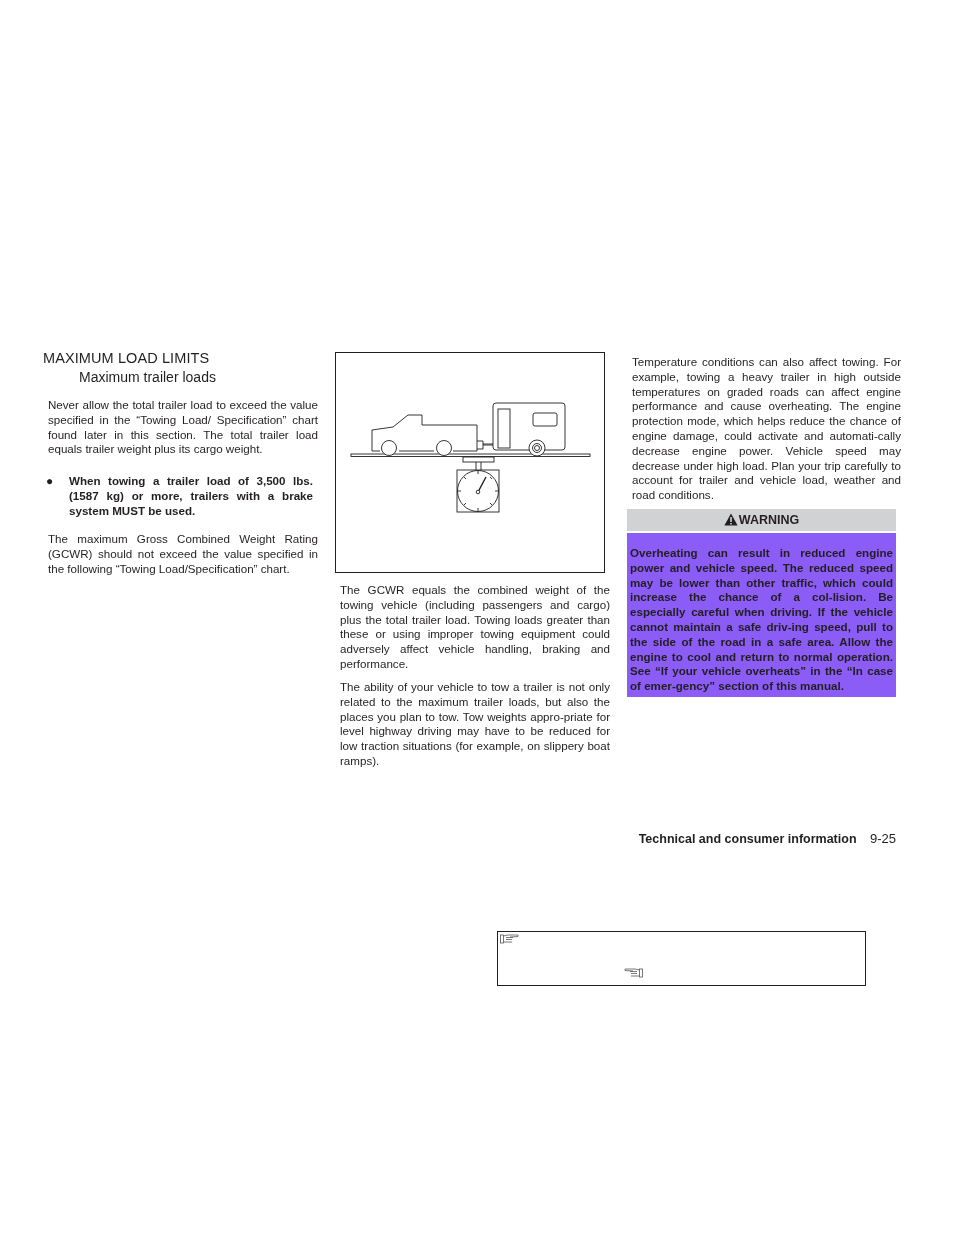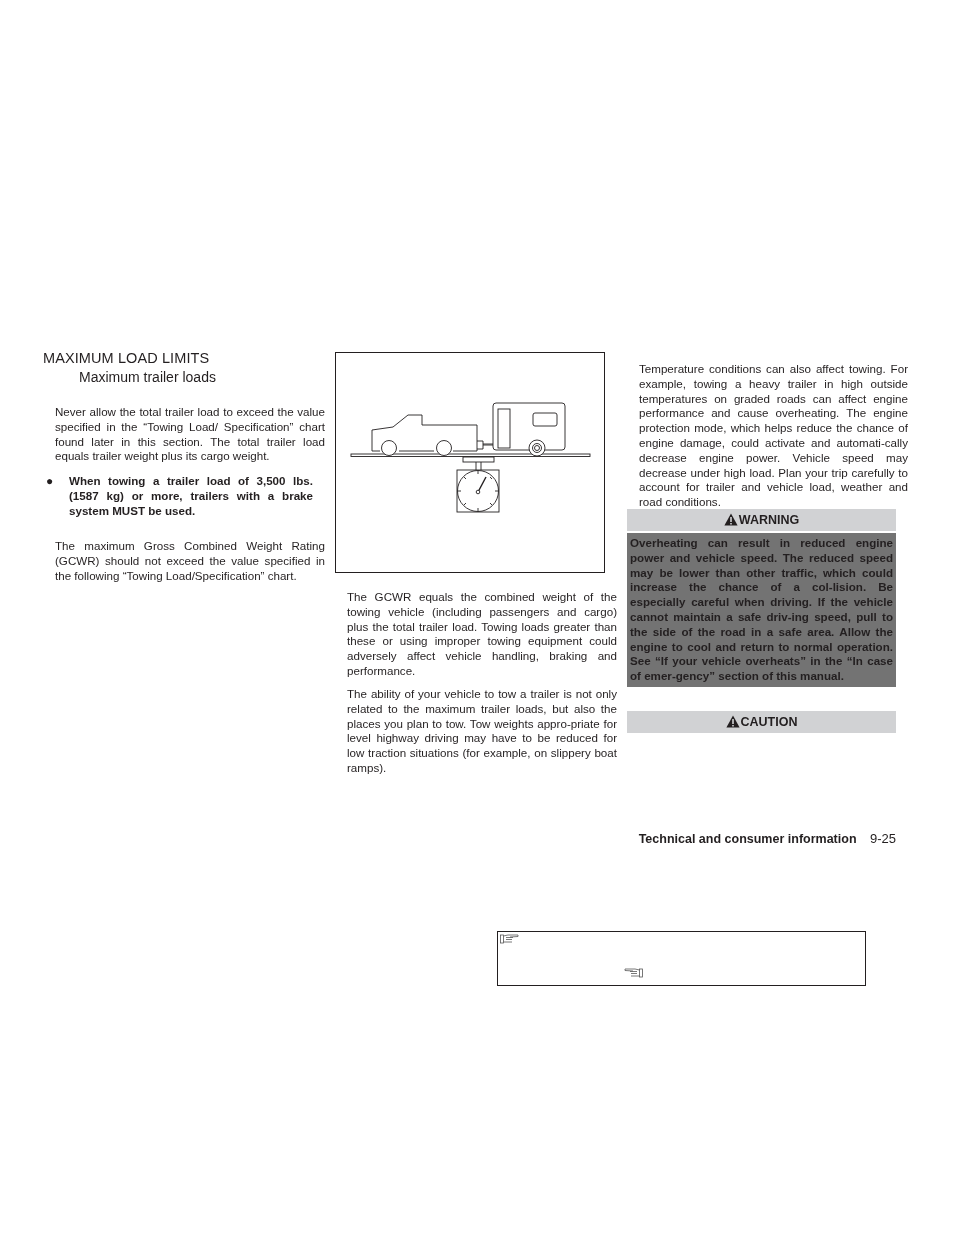--- a/index.html
+++ b/index.html
@@ -1,29 +1,29 @@
 <!DOCTYPE html>
 <html><head>
 <meta charset="utf-8">
 <style>
   html, body { margin: 0; padding: 0; background: #ffffff; }
   body { width: 954px; height: 1235px; position: relative; font-family: "Liberation Sans", sans-serif; color: #231f20; overflow: hidden; }
   .abs { position: absolute; }
   .h1 { font-size: 14.5px; letter-spacing: 0.1px; line-height: 18px; }
   .h2 { font-size: 14px; line-height: 18px; margin-left: 36px; }
-  .p { font-size: 11.6px; line-height: 14.8px; text-align: justify; margin: 12px; }
+  .p { font-size: 11.6px; line-height: 14.8px; text-align: justify; margin: 5px; }
   .p.last { text-align-last: left; }
   .bullet { font-size: 11.6px; line-height: 14.8px; font-weight: bold; text-align: justify; text-align-last: left; }
   .bullet-dot { position: absolute; left: -23px; top: 0; font-size: 12px; }
   .col1 { left: 43px; width: 270px; }
   .col2 { left: 335px; width: 270px; }
   .col3 { left: 627px; width: 269px; }
   .diagram { border: 1px solid #231f20; box-sizing: border-box; }
   .notice-head { background: #d1d2d4; text-align: center; font-weight: bold; font-size: 12.5px; height: 22px; line-height: 22px; }
-  .notice-body { background: #737373; font-weight: bold; font-size: 11.6px; line-height: 14.8px; padding: 3px 3px 3px 3px; text-align: justify; text-align-last: left; }
+  .notice-body { background: #8b5cf6; font-weight: bold; font-size: 11.6px; line-height: 14.8px; padding: 13px 3px 3px 3px; text-align: justify; text-align-last: left; }
   .warn-icon { display: inline-block; vertical-align: -2px; margin-right: 1px; }
   .footer { font-size: 12.5px; font-weight: bold; }
   .pagenum { font-size: 13px; }
   .ref-box { border: 1px solid #231f20; box-sizing: border-box; }
 </style>
 </head>
 <body>
 
 <div class="abs col1 h1" style="top:349px;">MAXIMUM LOAD LIMITS</div>
 <div class="abs col1 h2" style="top:368px;">Maximum trailer loads</div>
@@ -82,27 +82,20 @@
         <path d="M7 0.5 L13.6 12.5 L0.4 12.5 Z" fill="#231f20"></path>
         <rect x="6.2" y="4" width="1.6" height="5" fill="#d1d2d4"></rect>
         <rect x="6.2" y="10" width="1.6" height="1.5" fill="#d1d2d4"></rect>
       </svg><span>WARNING</span>
   </div>
   <div style="height:2px; background:#fff;"></div>
   <div class="notice-body">Overheating can result in reduced engine power and vehicle speed. The reduced speed may be lower than other traffic, which could increase the chance of a col-lision. Be especially careful when driving. If the vehicle cannot maintain a safe driv-ing speed, pull to the side of the road in a safe area. Allow the engine to cool and return to normal operation. See “If your vehicle overheats” in the “In case of emer-gency” section of this manual.</div>
 </div>
 
 <div class="abs col3" style="top:711px;">
-  <div class="notice-head">
-    <svg class="warn-icon" width="14" height="13" viewBox="0 0 14 13">
-        <path d="M7 0.5 L13.6 12.5 L0.4 12.5 Z" fill="#231f20"></path>
-        <rect x="6.2" y="4" width="1.6" height="5" fill="#d1d2d4"></rect>
-        <rect x="6.2" y="10" width="1.6" height="1.5" fill="#d1d2d4"></rect>
-      </svg><span>CAUTION</span>
-  </div>
   <div style="height:2px; background:#fff;"></div>
 </div>
 
 <div class="abs" style="top:822px; right:58px; white-space:nowrap;margin-top:7px;">
   <span class="footer">Technical and consumer information</span>
   <span class="pagenum" style="margin-left:9px;">9-25</span>
 </div>
 
 <div class="abs ref-box" style="left:497px; top:931px; width:369px; height:55px;">
   <svg class="abs" style="left:2px; top:1px;" width="20" height="12" viewBox="0 0 20 12">

